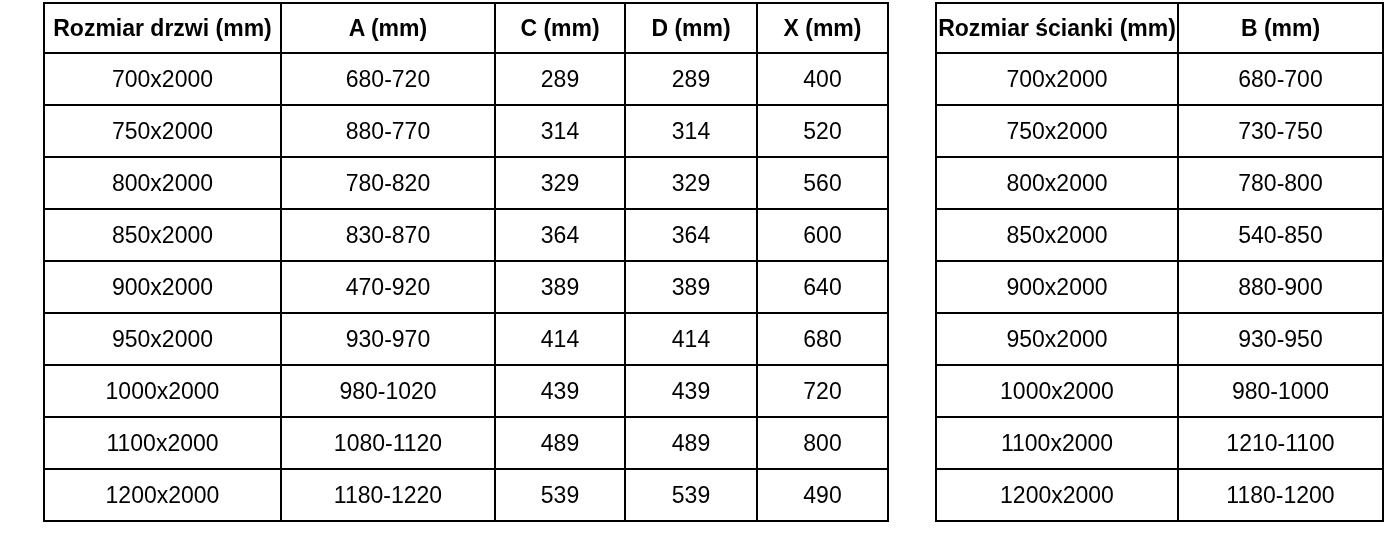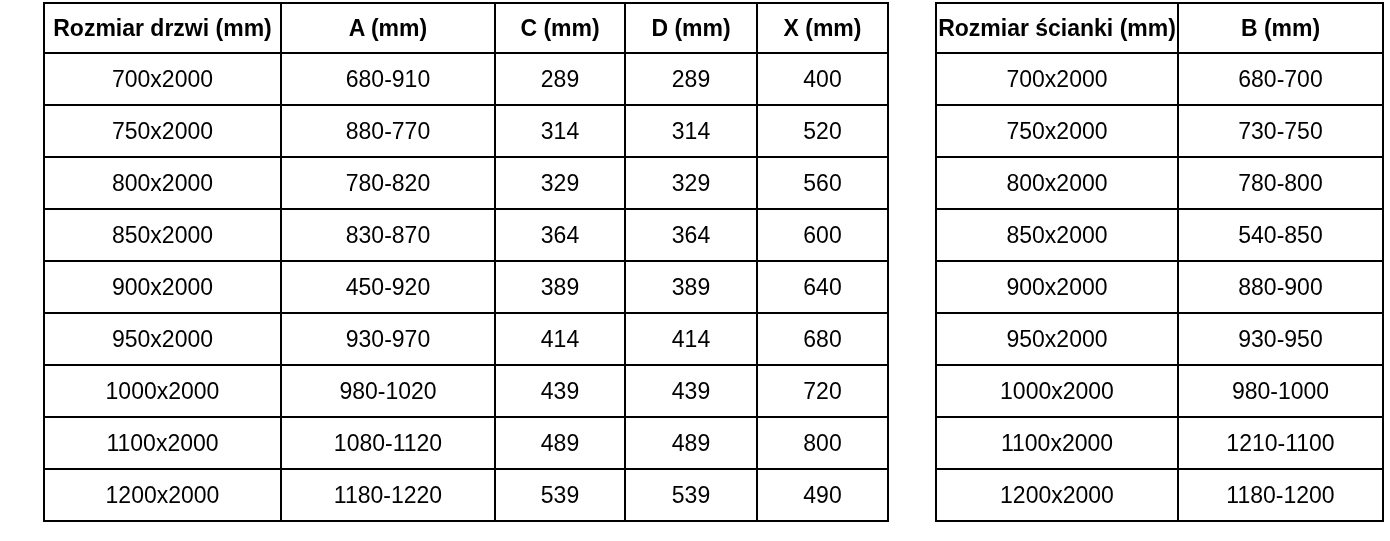--- a/index.html
+++ b/index.html
@@ -66,21 +66,21 @@
           <th>Rozmiar drzwi (mm)</th>
           <th>A (mm)</th>
           <th>C (mm)</th>
           <th>D (mm)</th>
           <th>X (mm)</th>
         </tr>
     </thead>
     <tbody>
         <tr>
           <td>700x2000</td>
-          <td>680-910</td>
+          <td>680-720</td>
           <td>289</td>
           <td>289</td>
           <td>400</td>
         </tr>
         <tr>
           <td>750x2000</td>
           <td>880-770</td>
           <td>314</td>
           <td>314</td>
           <td>520</td>
@@ -94,21 +94,21 @@
         </tr>
         <tr>
           <td>850x2000</td>
           <td>830-870</td>
           <td>364</td>
           <td>364</td>
           <td>600</td>
         </tr>
         <tr>
           <td>900x2000</td>
-          <td>450-920</td>
+          <td>470-920</td>
           <td>389</td>
           <td>389</td>
           <td>640</td>
         </tr>
         <tr>
           <td>950x2000</td>
           <td>930-970</td>
           <td>414</td>
           <td>414</td>
           <td>680</td>

